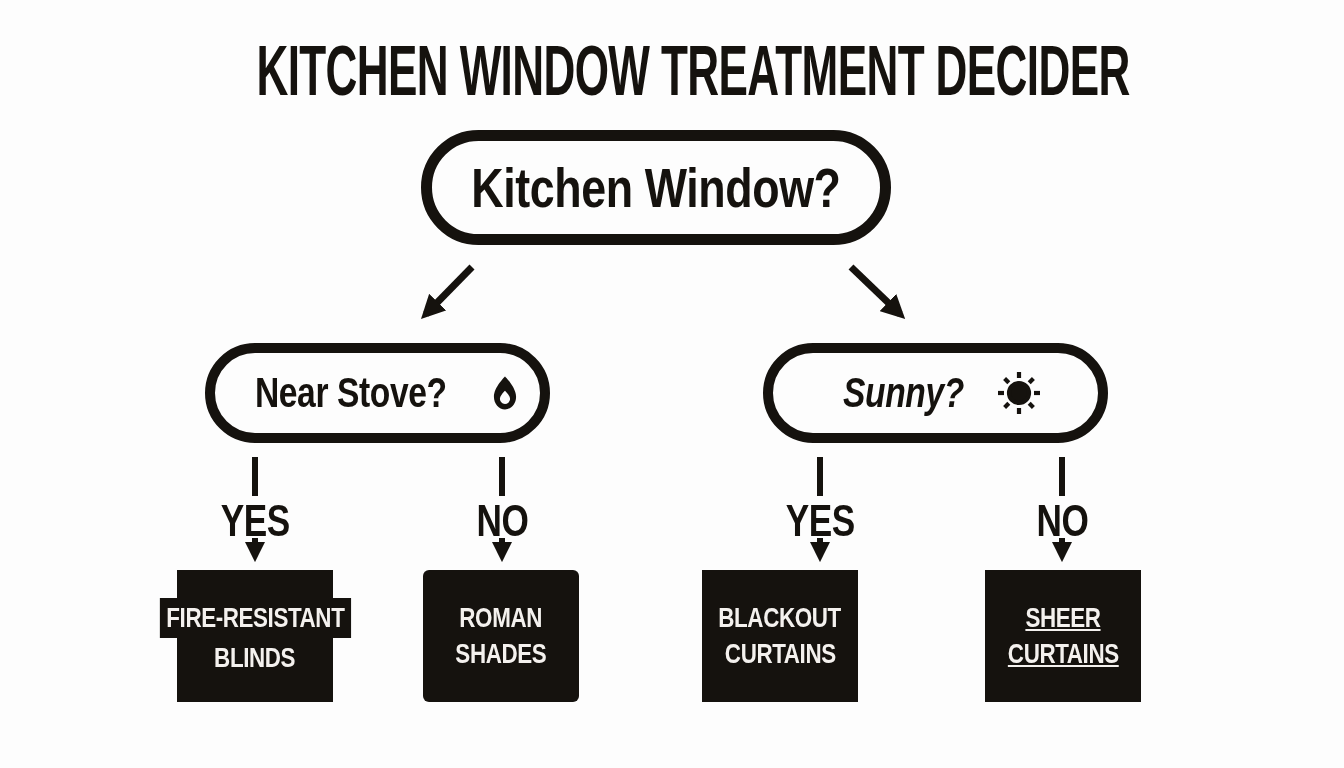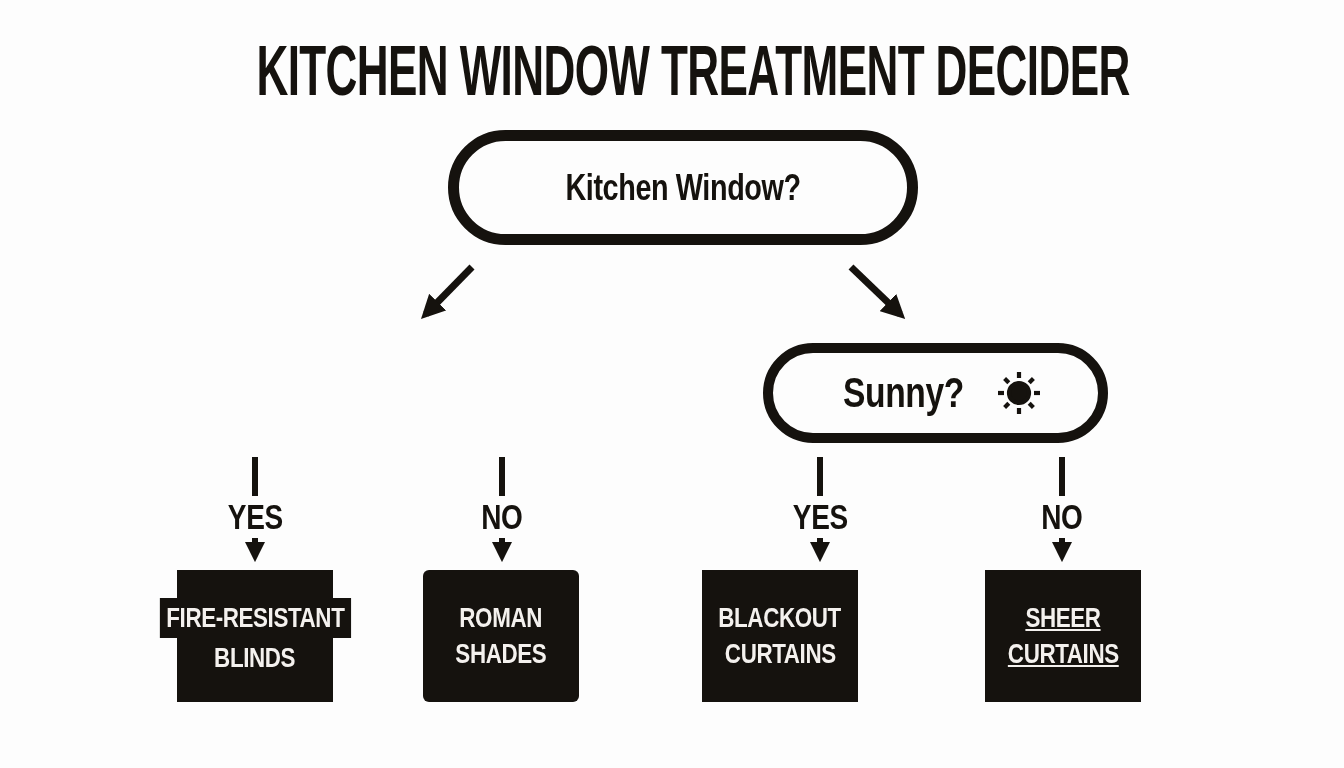--- a/index.html
+++ b/index.html
@@ -57,40 +57,40 @@
     display: flex;
     align-items: center;
     justify-content: center;
     column-gap: 16px;
     background: var(--background);
     border: 10px solid var(--ink);
     border-radius: 999px;
     color: var(--ink);
   }
   .root-pill {
-    left: 448px; top: 130px;
+    left: 421px; top: 130px;
     width: 470px; height: 115px;
     border-width: 11px;
-    font-size: 36px;
+    font-size: 56px;
   }
   .q-pill {
     top: 343px;
     width: 345px; height: 100px;
     font-size: 42px;
   }
   .q1 { left: 205px; }
-  .q2 { left: 763px; }
+  .q2 { left: 763px; font-style: italic; }
   .q-icon { flex: 0 0 auto; }
 
   .edge-label {
     position: absolute;
     top: 499px;
     width: 90px;
     text-align: center;
-    font-size: 35px;
+    font-size: 44px;
     line-height: 1;
     color: var(--ink);
   }
   .el1 { left: 210px; }
   .el2 { left: 457px; }
   .el3 { left: 775px; }
   .el4 { left: 1017px; }
 
   .box {
     position: absolute;
@@ -143,20 +143,26 @@
     <line class="vert" x1="820" y1="538" x2="820" y2="556" marker-end="url(#ah)"></line>
     <line class="vert" x1="1062" y1="538" x2="1062" y2="556" marker-end="url(#ah)"></line>
   </svg>
 
   <h1 class="title"><span class="cond cond-title">KITCHEN WINDOW TREATMENT DECIDER</span></h1>
 
   <div class="pill root-pill">
     <span class="cond">Kitchen Window?</span>
   </div>
 
+  <div class="pill q-pill q1">
+    <span class="cond">Near Stove?</span>
+    <svg class="q-icon" width="38" height="48" viewBox="0 0 24 24">
+      <path fill="#15120e" fill-rule="evenodd" d="M12 1.6 C12 1.6 5 8.4 5 14.4 C5 18.8 8.1 22.4 12 22.4 C15.9 22.4 19 18.8 19 14.4 C19 8.4 12 1.6 12 1.6 Z M12 18.9 C10.2 18.9 8.8 17.5 8.8 15.7 C8.8 13.9 10.6 11.9 12 10.5 C13.4 11.9 15.2 13.9 15.2 15.7 C15.2 17.5 13.8 18.9 12 18.9 Z"></path>
+    </svg>
+  </div>
 
   <div class="pill q-pill q2">
     <span class="cond">Sunny?</span>
     <svg class="q-icon" width="48" height="48" viewBox="0 0 24 24">
       <g fill="#15120e" stroke="#15120e" stroke-width="2.1">
         <circle cx="12" cy="12" r="5"></circle>
         <line x1="12" y1="1.5" x2="12" y2="4.5"></line>
         <line x1="12" y1="19.5" x2="12" y2="22.5"></line>
         <line x1="1.5" y1="12" x2="4.5" y2="12"></line>
         <line x1="19.5" y1="12" x2="22.5" y2="12"></line>

